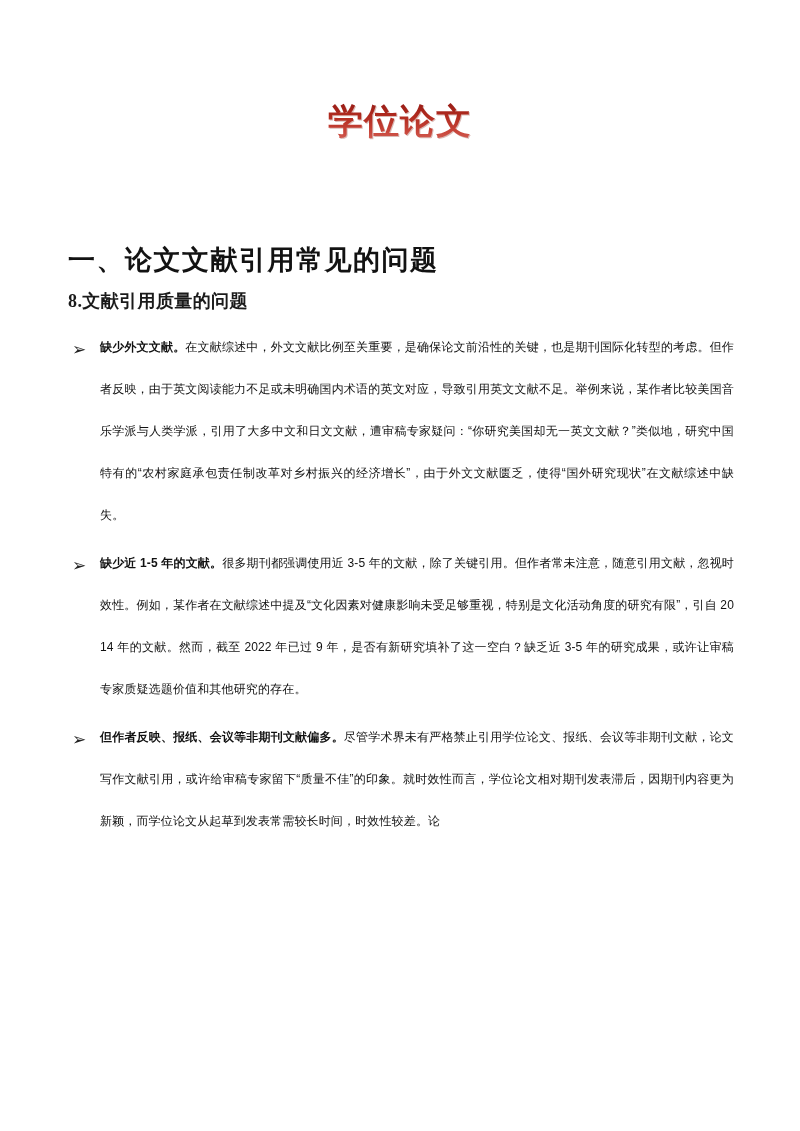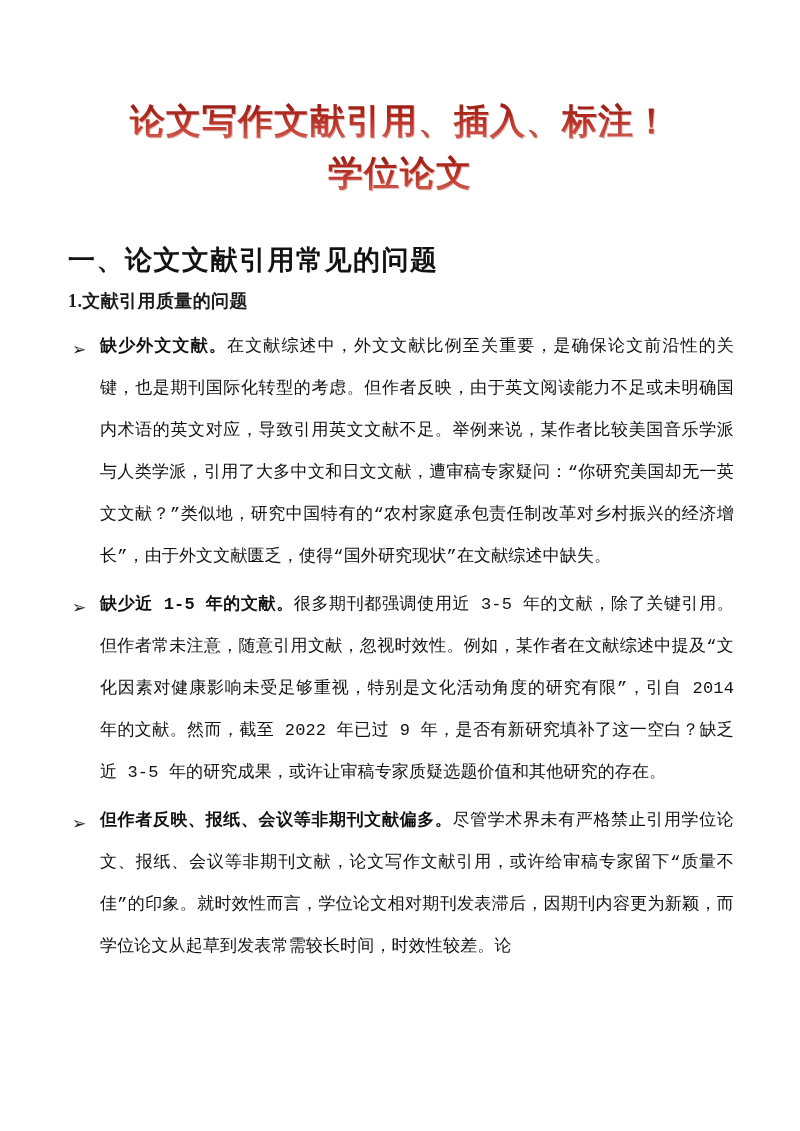--- a/index.html
+++ b/index.html
@@ -90,46 +90,45 @@
     position: absolute;
     left: 4px;
     top: 2px;
     font-size: 17px;
     line-height: 42px;
     color: #222222;
     font-family: "DejaVu Sans", sans-serif;
   }
   .bullet-text {
     display: block;
-    font-family: Liberation Mono, monospace;
-    font-size: 17px;
+    font-family: Liberation Sans, sans-serif;
+    font-size: 12px;
     line-height: 42px;
     text-align: justify;
     text-justify: inter-character;
     letter-spacing: 0.15px;
     color: #111111;
     word-break: break-all;
   }
   .bullet-text .lead {
     font-weight: bold;
   }
 </style>
 </head>
 <body>
 
 <div class="page">
 
   <div class="doc-title">
-    <span class="title-line">论文写作文献引用、插入、标注！</span>
     <span class="title-line">学位论文</span>
   </div>
 
   <div class="h1-section">一、论文文献引用常见的问题</div>
 
-  <div class="h2-section">1.文献引用质量的问题</div>
+  <div class="h2-section">8.文献引用质量的问题</div>
 
   <div class="body-block">
 
     <div class="bullet-item">
       <span class="bullet-marker">➢</span>
       <span class="bullet-text"><span class="lead">缺少外文文献。</span><span>在文献综述中，外文文献比例至关重要，是确保论文前沿性的关键，也是期刊国际化转型的考虑。但作者反映，由于英文阅读能力不足或未明确国内术语的英文对应，导致引用英文文献不足。举例来说，某作者比较美国音乐学派与人类学派，引用了大多中文和日文文献，遭审稿专家疑问：“你研究美国却无一英文文献？”类似地，研究中国特有的“农村家庭承包责任制改革对乡村振兴的经济增长”，由于外文文献匮乏，使得“国外研究现状”在文献综述中缺失。</span></span>
     </div>
 
     <div class="bullet-item">
       <span class="bullet-marker">➢</span>

